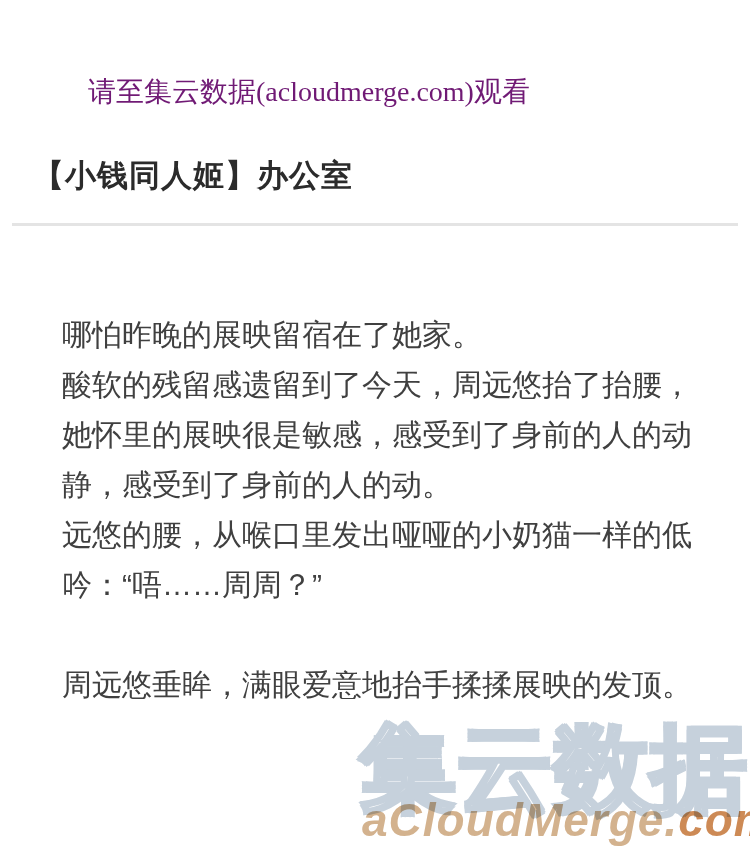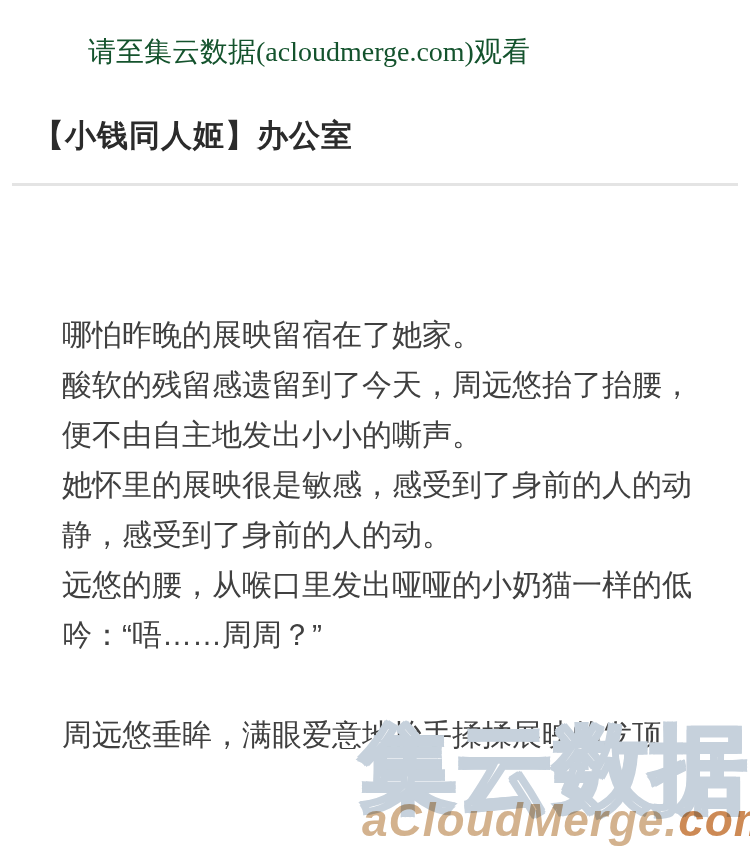--- a/index.html
+++ b/index.html
@@ -10,25 +10,25 @@
   .page {
     position: relative;
     width: 750px;
     height: 858px;
     background: #ffffff;
     overflow: hidden;
     font-family: "Liberation Sans", "DejaVu Sans", sans-serif;
   }
   .notice {
     display: block;
-    margin: 36px 0 0 88px;
+    margin: 76px 0 0 88px;
     font-family: "Liberation Serif", "DejaVu Serif", serif;
     font-size: 28px;
     line-height: 32px;
-    color: #14532d;
+    color: #701a75;
     text-decoration: none;
     cursor: pointer;
     white-space: nowrap;
   }
   .title {
     margin: 50px 0 0 33px;
     font-size: 31px;
     line-height: 36px;
     font-weight: bold;
     color: #2b2b2b;
@@ -104,21 +104,20 @@
 
   <a class="notice">请至集云数据(acloudmerge.com)观看</a>
 
   <h1 class="title">【小钱同人姬】办公室</h1>
 
   <hr class="divider">
 
   <div class="body-text">
     <div class="body-line">哪怕昨晚的展映留宿在了她家。</div>
     <div class="body-line">酸软的残留感遗留到了今天，周远悠抬了抬腰，</div>
-    <div class="body-line">便不由自主地发出小小的嘶声。</div>
     <div class="body-line">她怀里的展映很是敏感，感受到了身前的人的动</div>
     <div class="body-line">静，感受到了身前的人的动。</div>
     <div class="body-line">远悠的腰，从喉口里发出哑哑的小奶猫一样的低</div>
     <div class="body-line">吟：“唔……周周？”</div>
     <div class="body-line"></div>
     <div class="body-line">周远悠垂眸，满眼爱意地抬手揉揉展映的发顶。</div>
   </div>
 
   <div class="watermark">
     <div class="wm-cjk">集云数据</div>

